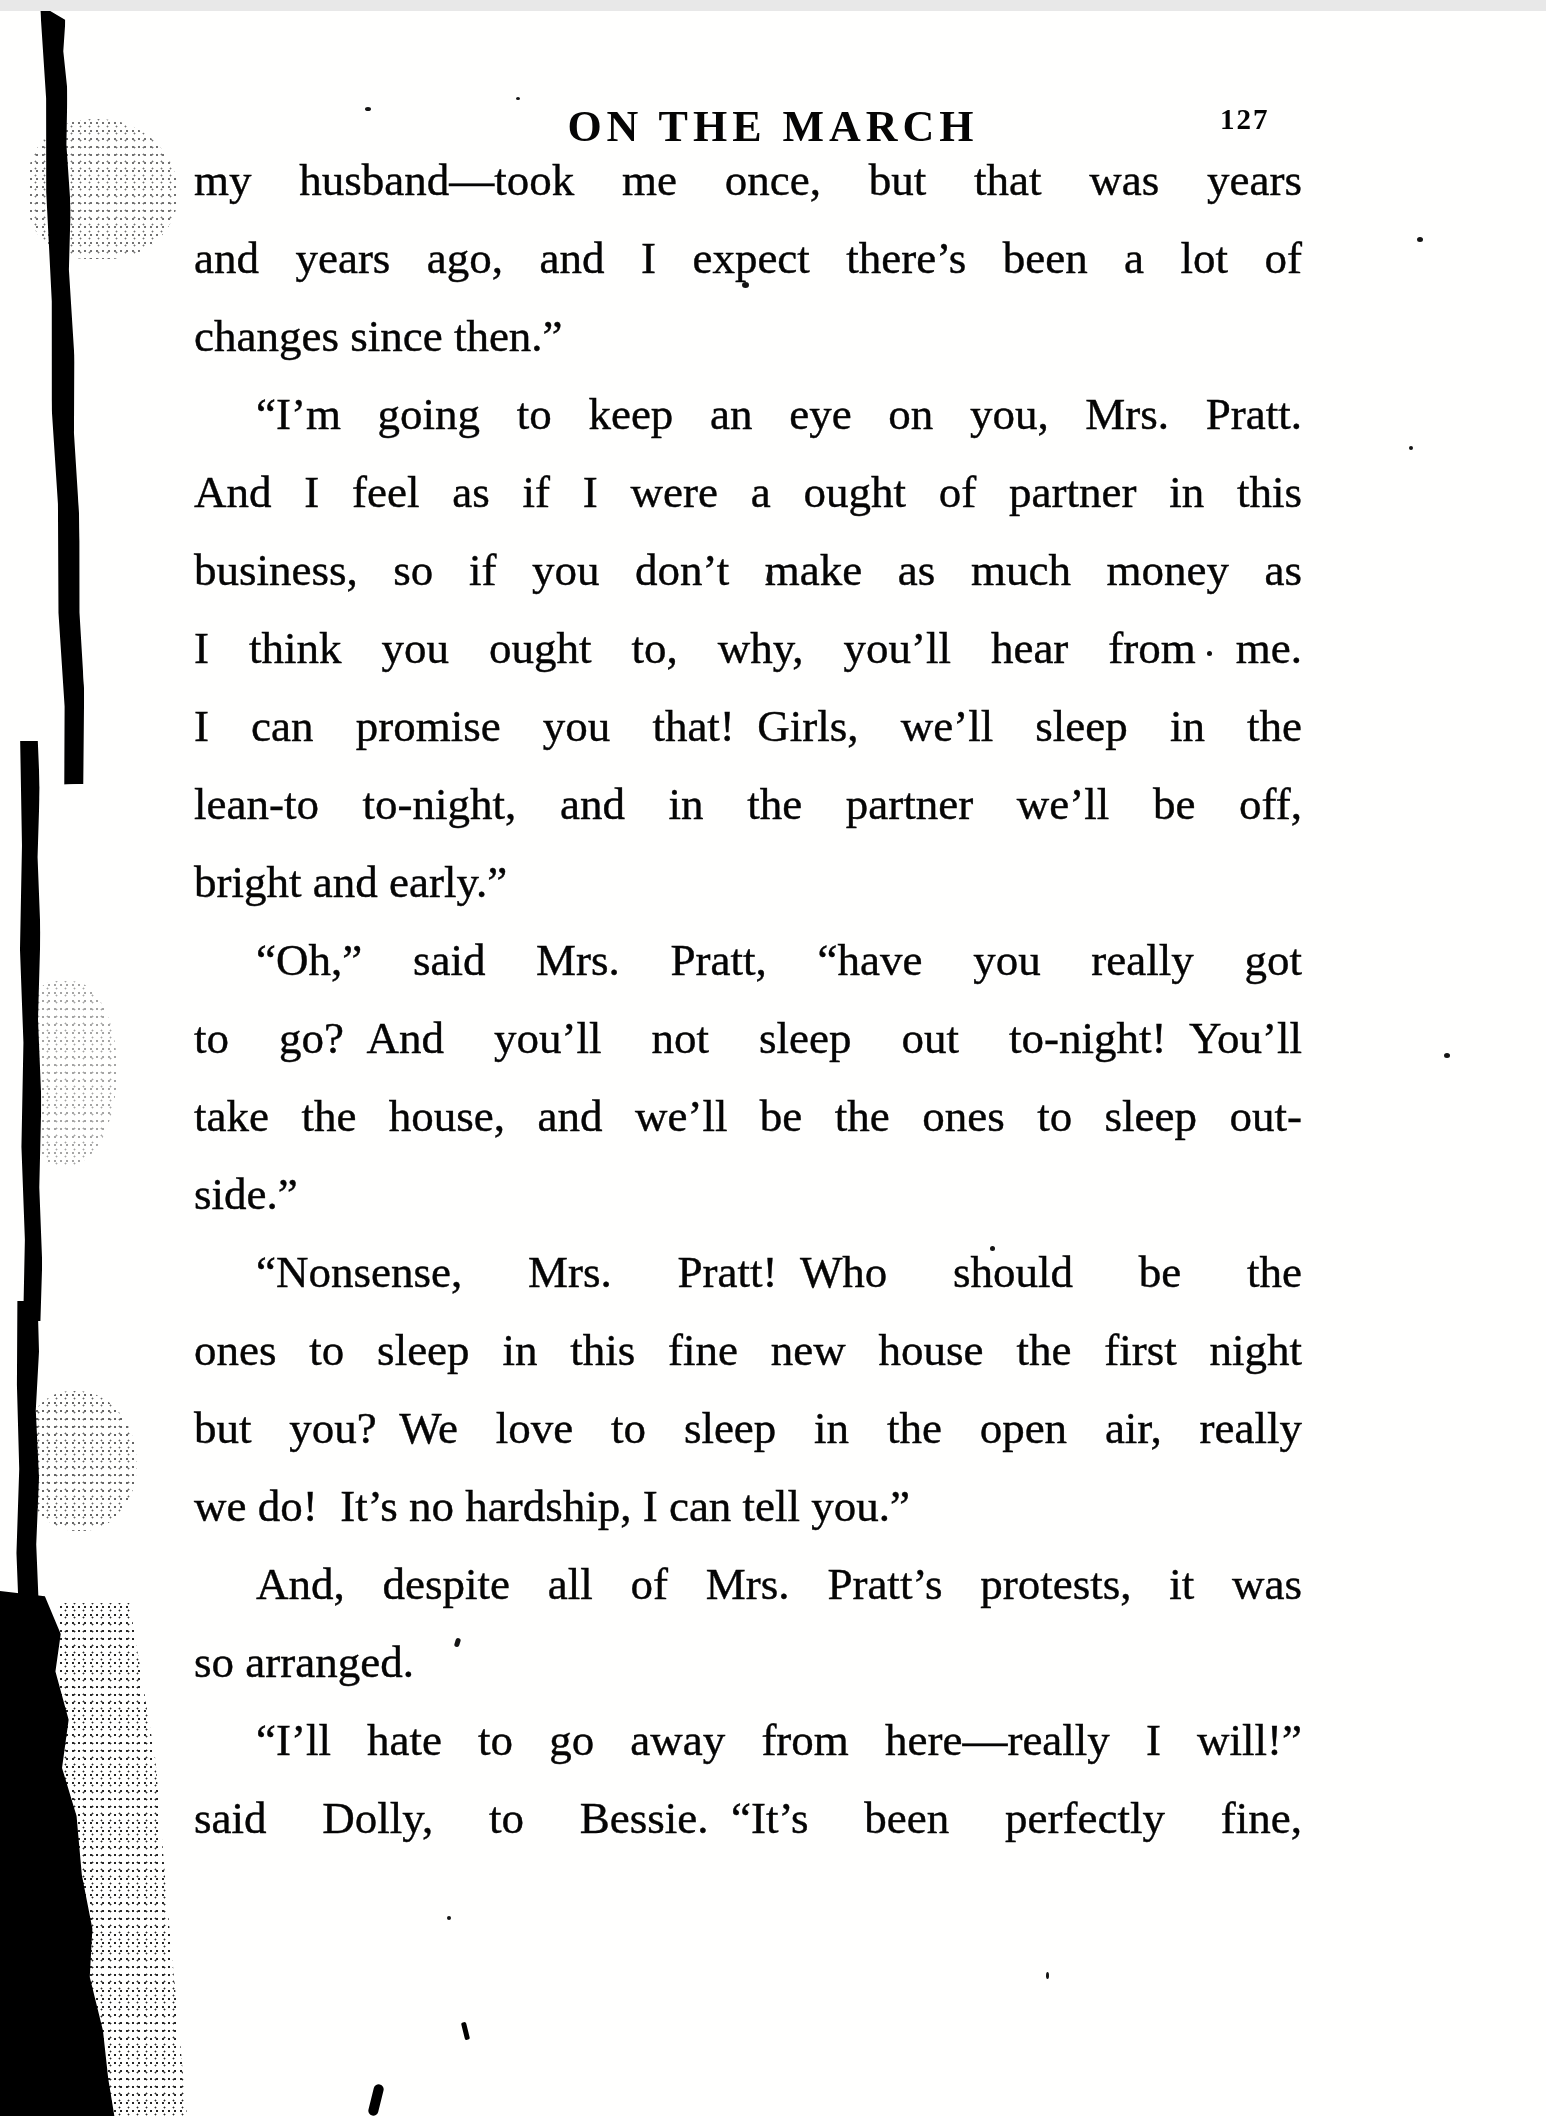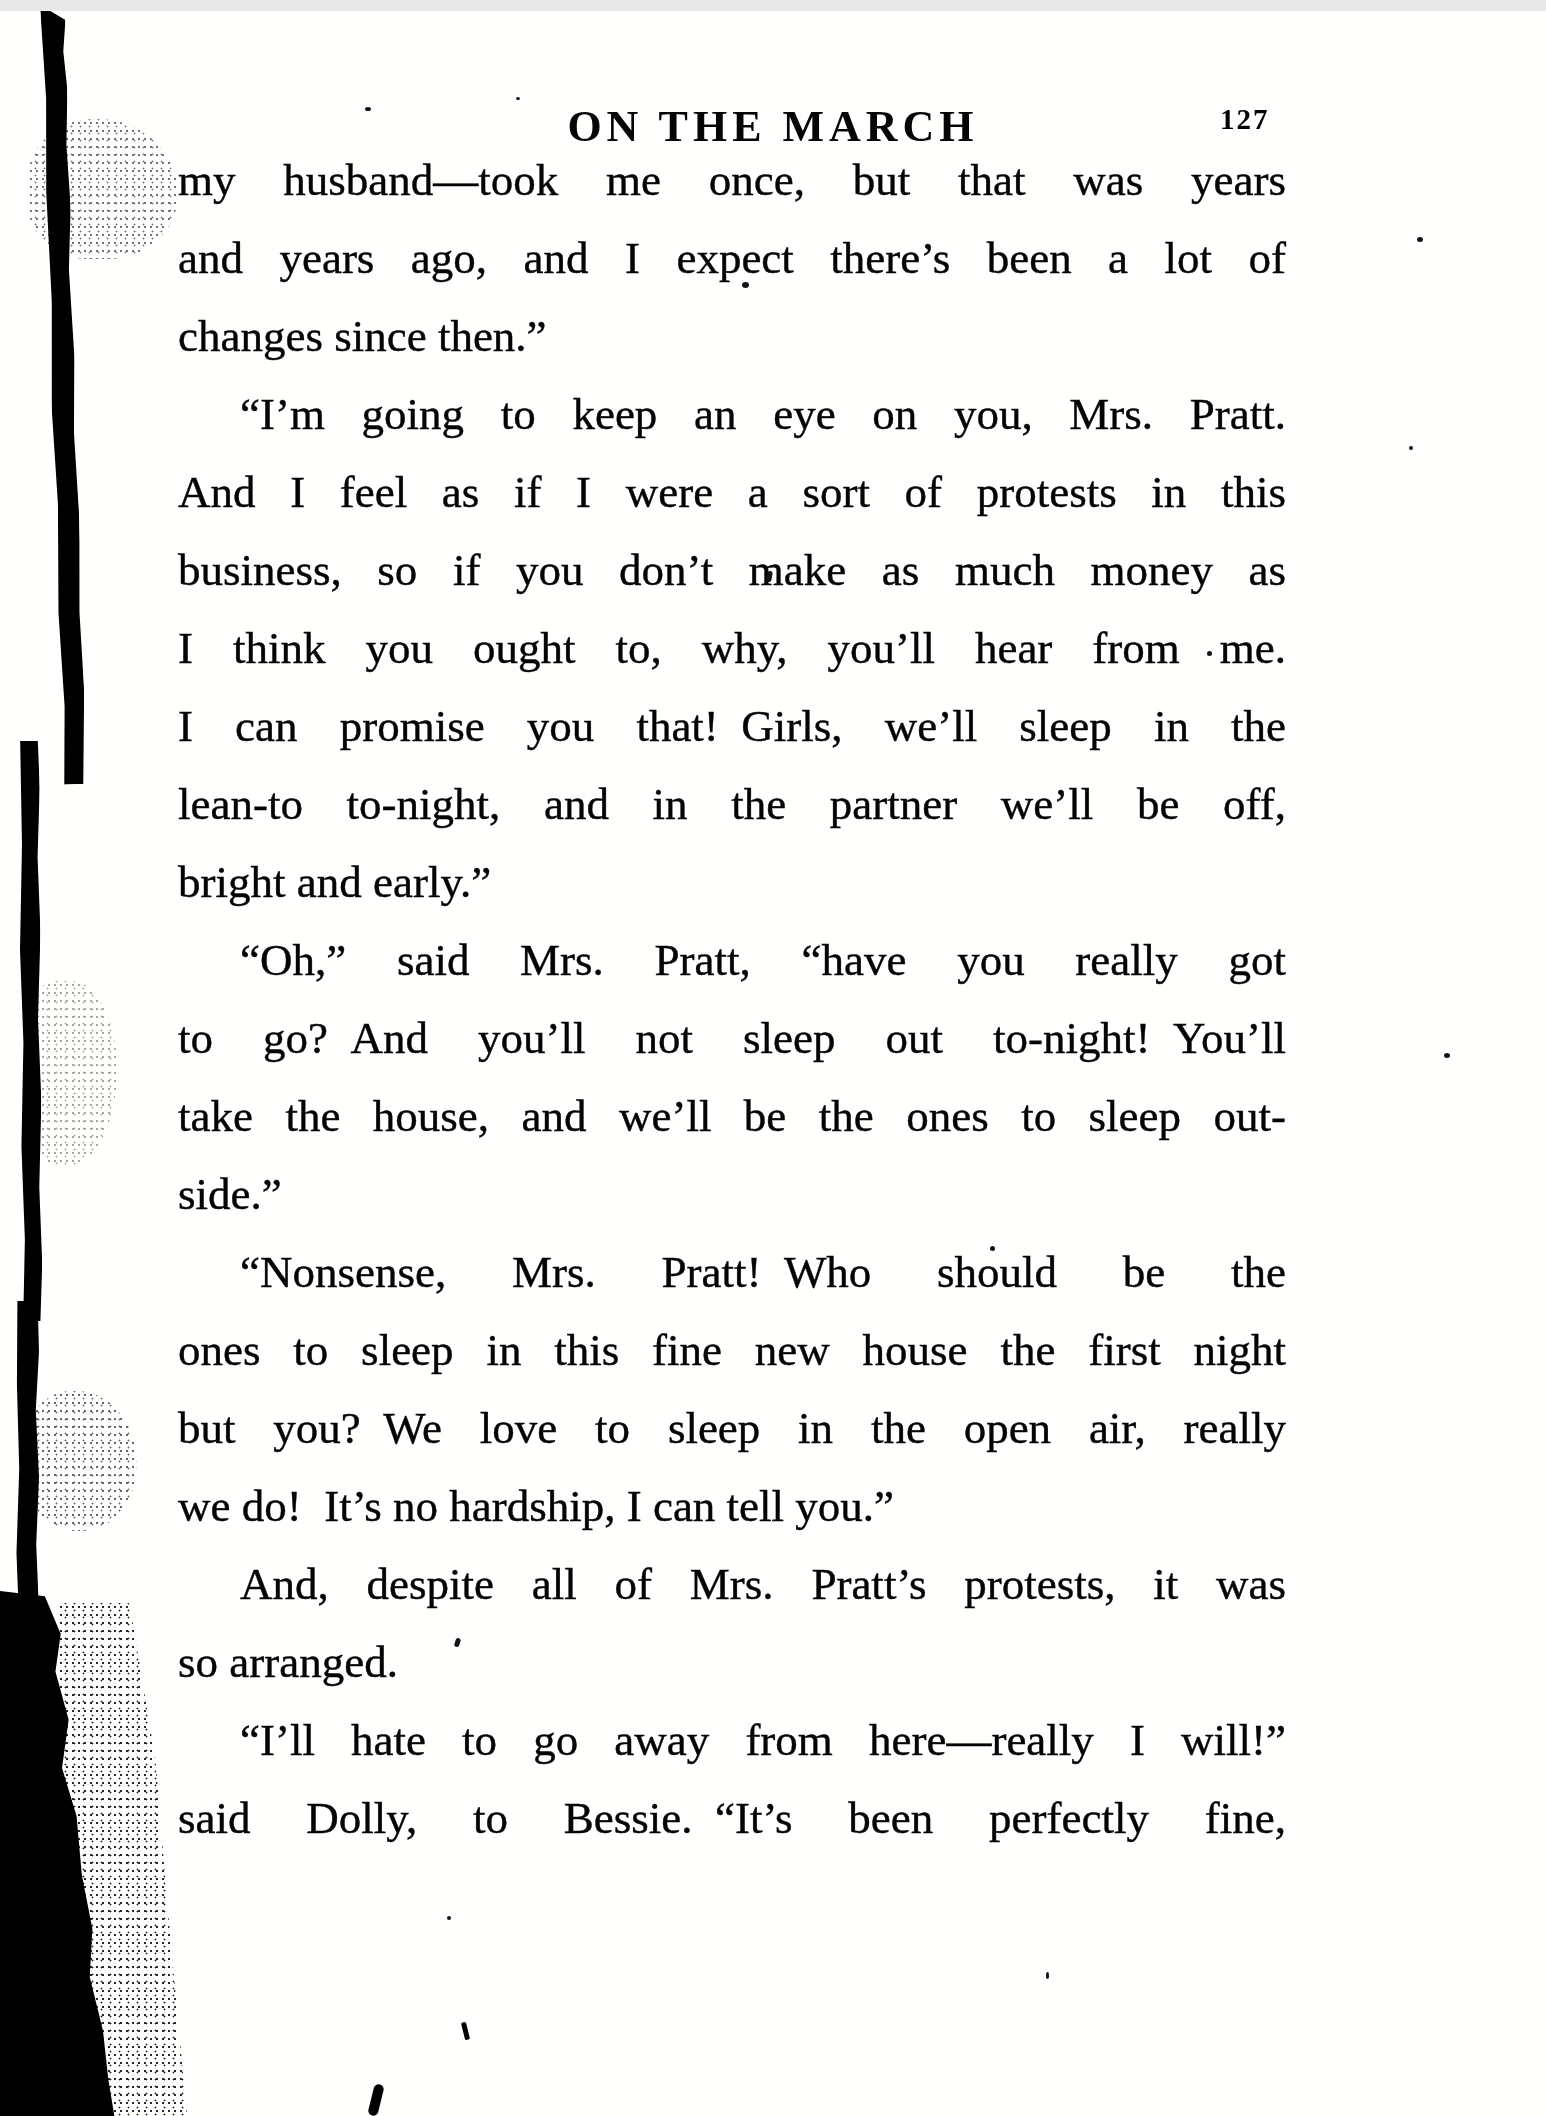--- a/index.html
+++ b/index.html
@@ -26,21 +26,21 @@
     color: var(--ink, #000);
   }
   .page-number {
     position: absolute; top: 92px; left: 1220px;
     font-size: 29px; letter-spacing: 2px;
     font-weight: bold;
   }
 
   
   .text-block {
-    position: absolute; left: 178px; top: 130px; width: 1108px;
+    position: absolute; left: 194px; top: 130px; width: 1108px;
   }
   .line {
     font-size: 45px;
     line-height: 78px;
     text-align: justify;
     text-align-last: justify;
     white-space: normal;
     -webkit-text-stroke: 0.4px var(--ink, #000);
   }
   .line.end {
@@ -109,21 +109,21 @@
 <div class="page">
 
   <div class="running-title">ON THE MARCH</div>
   <div class="page-number">127</div>
 
   <div class="text-block">
     <div class="line">my husband—took me once, but that was years</div>
     <div class="line">and years ago, and I expect there’s been a lot of</div>
     <div class="line end">changes since then.”</div>
     <div class="line indent">“I’m going to keep an eye on you, Mrs. Pratt.</div>
-    <div class="line">And I feel as if I were a sort of protests in this</div>
+    <div class="line">And I feel as if I were a ought of partner in this</div>
     <div class="line">business, so if you don’t make as much money as</div>
     <div class="line">I think you ought to, why, you’ll hear from me.</div>
     <div class="line">I can promise you that! Girls, we’ll sleep in the</div>
     <div class="line">lean-to to-night, and in the partner we’ll be off,</div>
     <div class="line end">bright and early.”</div>
     <div class="line indent">“Oh,” said Mrs. Pratt, “have you really got</div>
     <div class="line">to go? And you’ll not sleep out to-night! You’ll</div>
     <div class="line">take the house, and we’ll be the ones to sleep out-</div>
     <div class="line end">side.”</div>
     <div class="line indent">“Nonsense, Mrs. Pratt! Who should be the</div>

